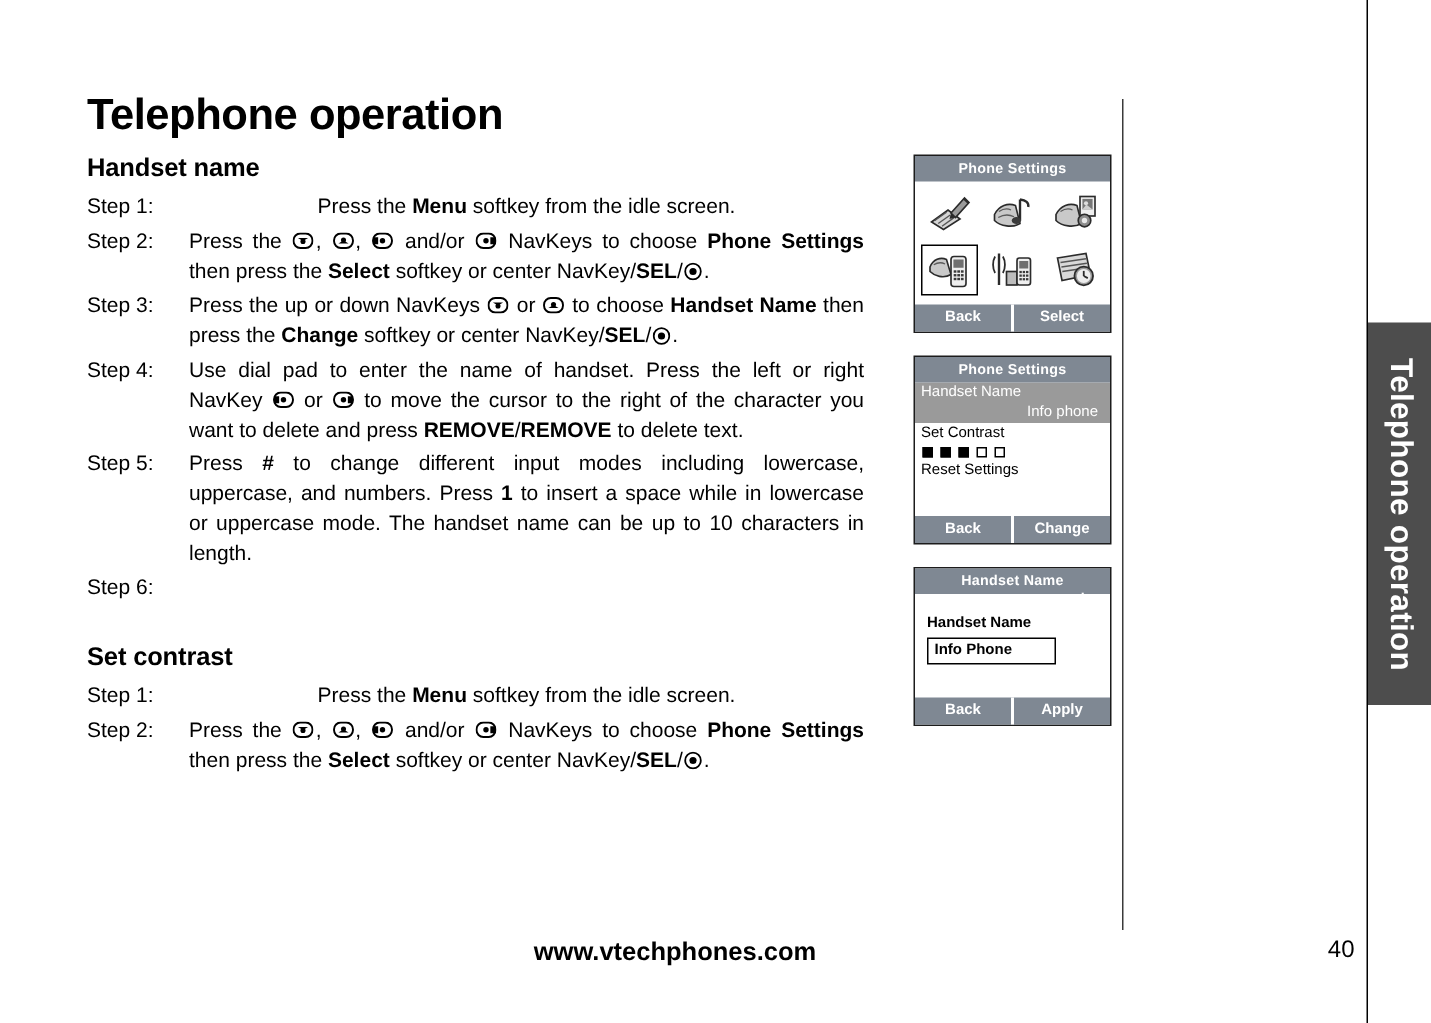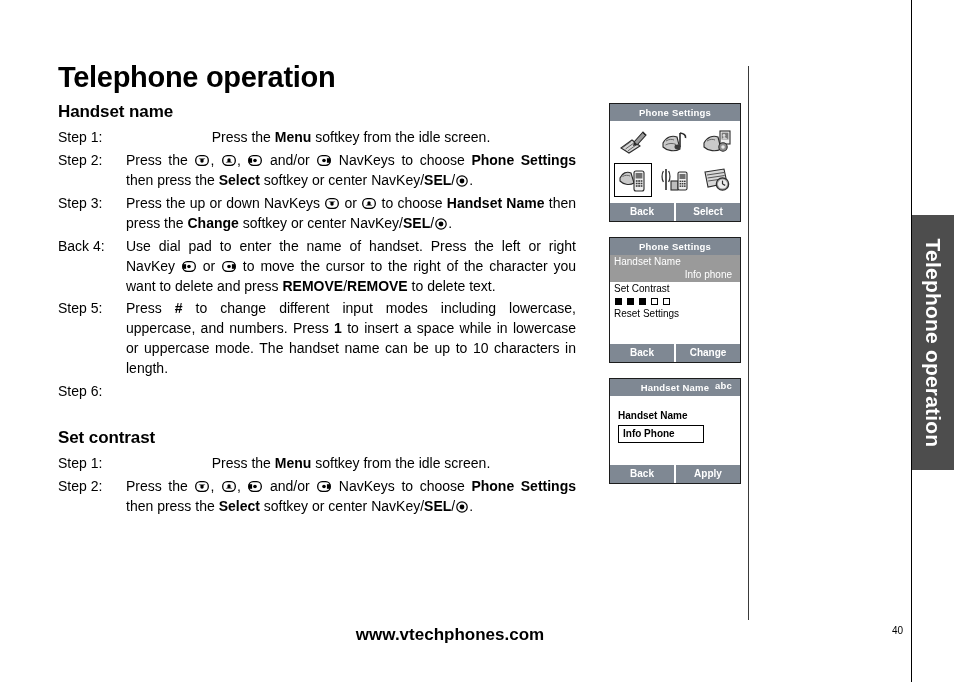--- a/index.html
+++ b/index.html
@@ -139,21 +139,21 @@
     font-size: 9.5px;
     font-weight: bold;
     text-align: center;
     padding: 3px 0 3px 0;
     letter-spacing: 0.2px;
     position: relative;
   }
   .screen-title .mode {
     position: absolute;
     right: 8px;
-    top: 1px;
+    top: 15px;
     font-weight: bold;
   }
   .screen-body {
     background: #ffffff;
   }
   .screen-softkeys {
     display: flex;
     border-top: 1px solid #ffffff;
   }
   .softkey {
@@ -252,21 +252,21 @@
     left: 0;
     width: 784px;
     text-align: center;
     font-size: 17px;
     font-weight: bold;
   }
   .footer-page {
     position: absolute;
     right: 0;
     top: 0;
-    font-size: 10px;
+    font-size: 16px;
   }
 </style>
 </head>
 <body>
 
 <div class="page-edge"></div>
 <div class="column-rule"></div>
 
 <div class="side-tab">
   <span class="side-tab-label">Telephone operation</span>
@@ -324,21 +324,21 @@
             <path d="M3.6 7.4h6.8L7 5.4z" fill="#000"></path>
             <circle cx="7" cy="5" r="1.7" fill="#000"></circle>
           </svg></span> to choose <b>Handset Name</b> then press the <b>Change</b> softkey or center NavKey/<b>SEL</b>/<span class="selkey"><svg width="12" height="12" viewBox="0 0 12 12">
             <circle cx="6" cy="6" r="5.2" fill="#fff" stroke="#000" stroke-width="1.2"></circle>
             <circle cx="6" cy="6" r="2.4" fill="#000"></circle>
           </svg></span>.
     </div>
   </div>
 
   <div class="step-row">
-    <div class="step-label">Back 4:</div>
+    <div class="step-label">Step 4:</div>
     <div class="step-body">
       Use dial pad to enter the name of handset. Press the left or right NavKey <span class="navkey"><svg width="14" height="11" viewBox="0 0 14 11">
             <rect x="0.7" y="0.7" width="12.6" height="9.6" rx="4.5" fill="#fff" stroke="#000" stroke-width="1.3"></rect>
             <path d="M0.7 3.2h3.4v4.6H0.7z" fill="#000"></path>
             <circle cx="7" cy="5.5" r="1.8" fill="#000"></circle>
           </svg></span> or <span class="navkey"><svg width="14" height="11" viewBox="0 0 14 11">
             <rect x="0.7" y="0.7" width="12.6" height="9.6" rx="4.5" fill="#fff" stroke="#000" stroke-width="1.3"></rect>
             <path d="M9.9 3.2h3.4v4.6H9.9z" fill="#000"></path>
             <circle cx="7" cy="5.5" r="1.8" fill="#000"></circle>
           </svg></span> to move the cursor to the right of the character you want to delete and press <b>REMOVE</b>/<b>REMOVE</b> to delete text.

